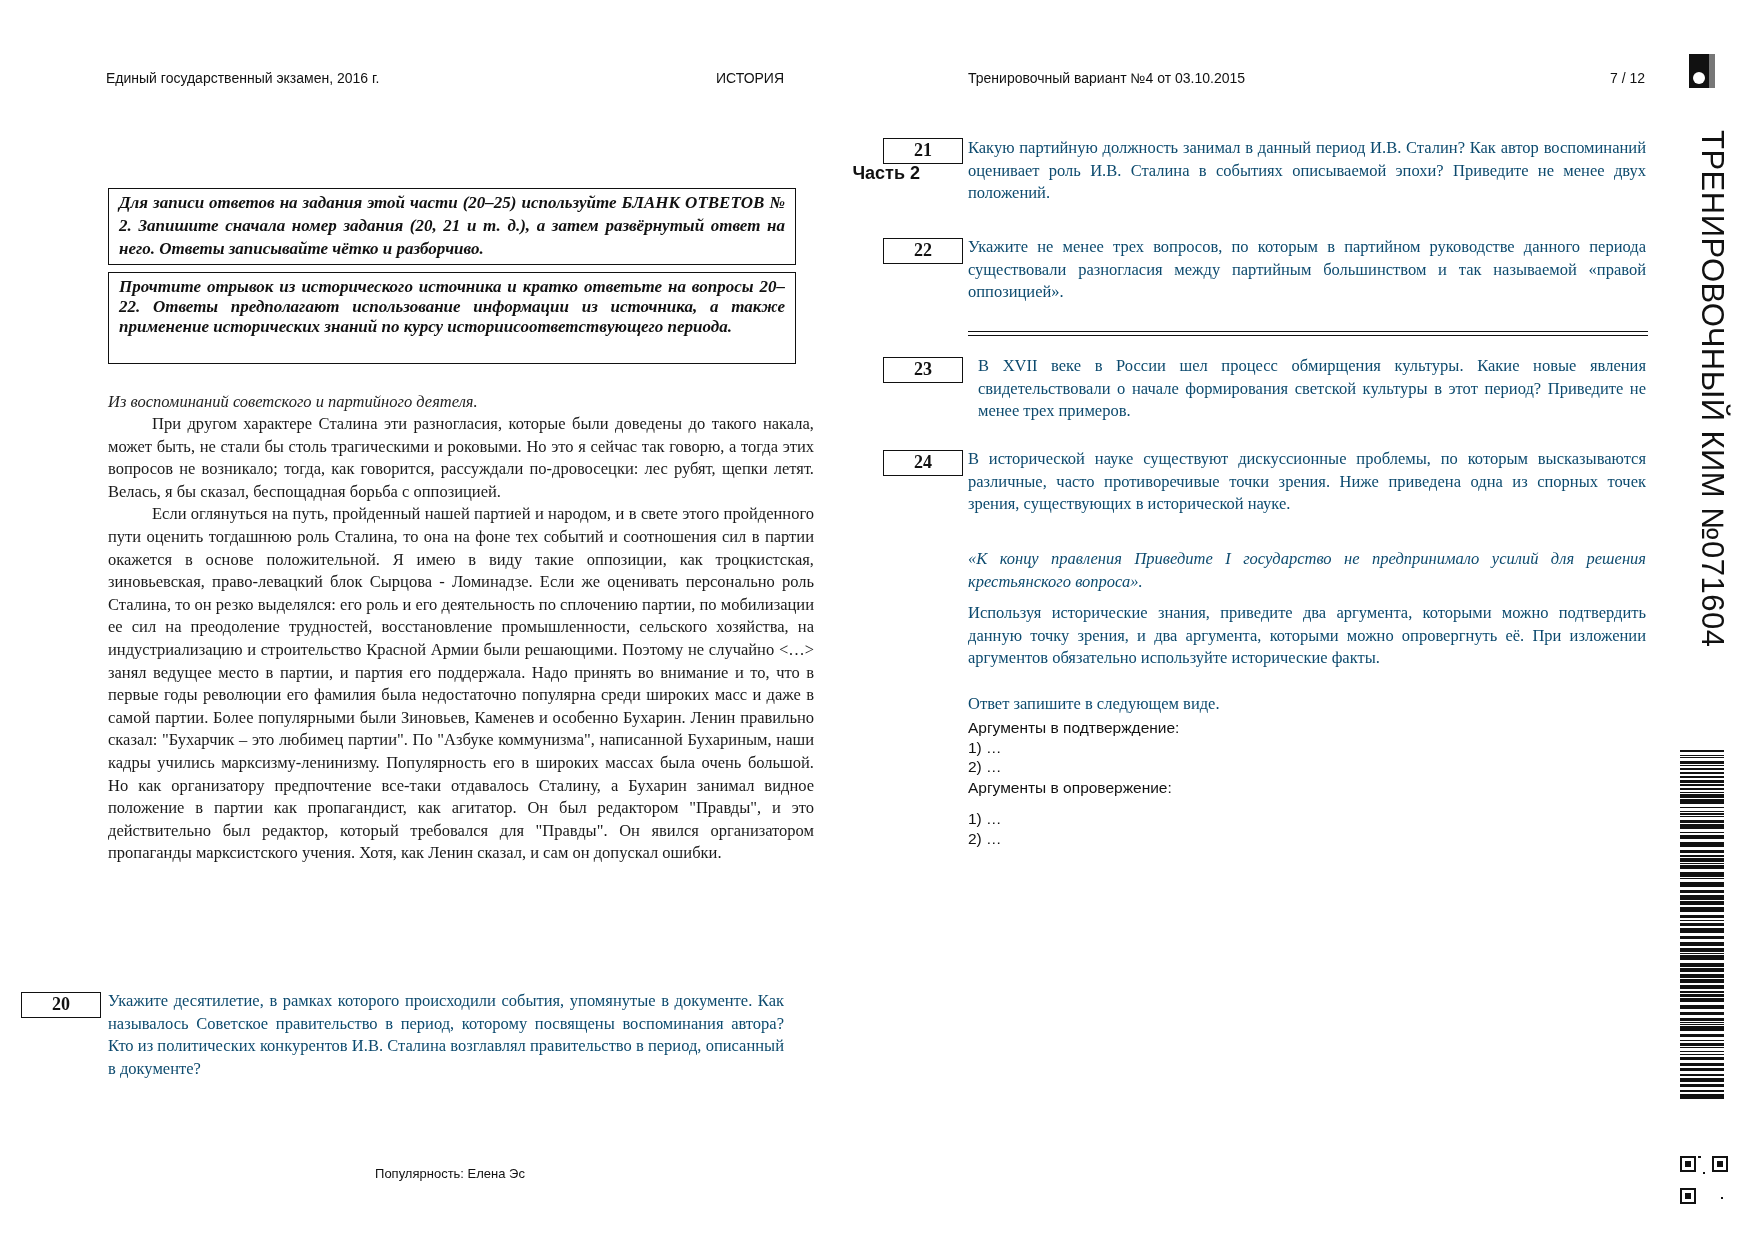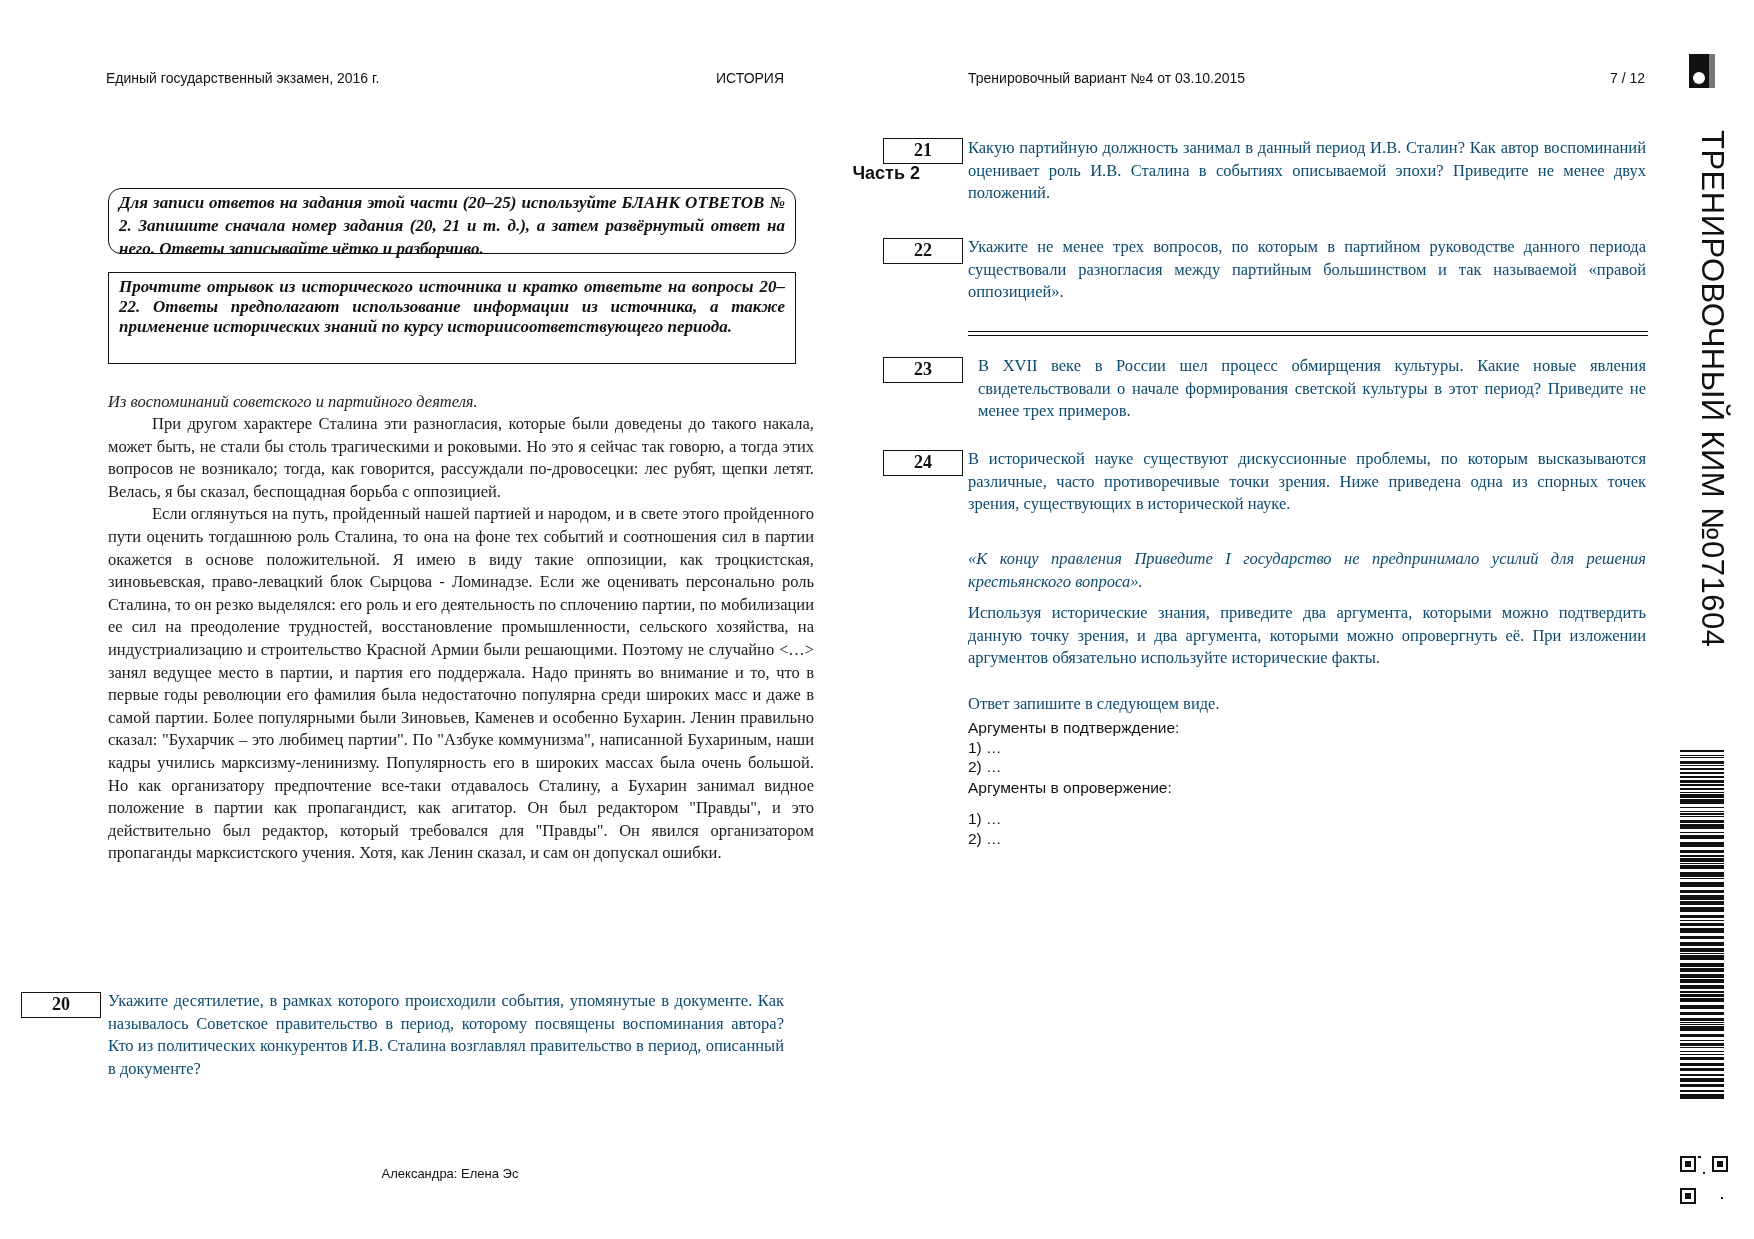--- a/index.html
+++ b/index.html
@@ -22,21 +22,21 @@
   
   .barcode { left: 1680px; top: 750px; width: 44px; height: 350px; }
   .barcode div { position: absolute; left: 0; width: 44px; background: #111; }
 
   .qr { left: 1680px; top: 1156px; width: 48px; height: 48px; }
 
   
   .part-title { left: 0; width: 920px; top: 140px; text-align: right; font-family: Liberation Sans, sans-serif; font-weight: bold; font-size: 18px; margin-top: 23px; }
   .box { left: 108px; width: 688px; border: 1.5px solid #111; padding: 2px 10px; box-sizing: border-box;
     font-family: "Liberation Serif", serif; font-style: italic; font-weight: bold; font-size: 17px; line-height: 23px; text-align: justify; }
-  .box1 { top: 188px; height: 66px; border-radius: 13px; }
+  .box1 { top: 188px; height: 77px; }
   .box2 { top: 272px; height: 92px; line-height: 20px; padding-top: 4px; }
   .src-caption { left: 108px; top: 392px; font-family: "Liberation Serif", serif; font-style: italic; font-size: 16.5px; color: #222; }
   .body-text { font-family: "Liberation Serif", serif; font-size: 16.5px; line-height: 22.6px; text-align: justify; color: #1a1a1a; }
   .excerpt { left: 108px; top: 413px; width: 706px; }
   .excerpt p { margin: 0; text-indent: 44px; }
 
   .qnum { width: 80px; height: 26px; border: 1.5px solid #111; box-sizing: border-box; text-align: center;
     font-family: "Liberation Serif", serif; font-weight: bold; font-size: 18px; line-height: 23px; }
   .qtext { font-family: "Liberation Serif", serif; font-size: 16.5px; line-height: 22.6px; text-align: justify; color: #0c4a6e; }
 
@@ -201,16 +201,16 @@
 <div class="abs qtext q24line">Ответ запишите в следующем  виде.</div>
 
 <div class="abs arg" style="top:719px;">Аргументы в подтверждение:</div>
 <div class="abs arg" style="top:739px;">1) …</div>
 <div class="abs arg" style="top:758px;">2) …</div>
 <div class="abs arg" style="top:779px;">Аргументы в опровержение:</div>
 <div class="abs arg" style="top:810px;">1) …</div>
 <div class="abs arg" style="top:830px;">2) …</div>
 
 <div class="abs footer" style="left:150px; width:600px; top:1166px;">
-  <div>Александра: Елена Эс</div>
+  <div>Популярность: Елена Эс</div>
 </div>
 <div class="abs footer" style="left:1010px; width:620px; top:1166px;">
 </div>
 
 </body></html>

